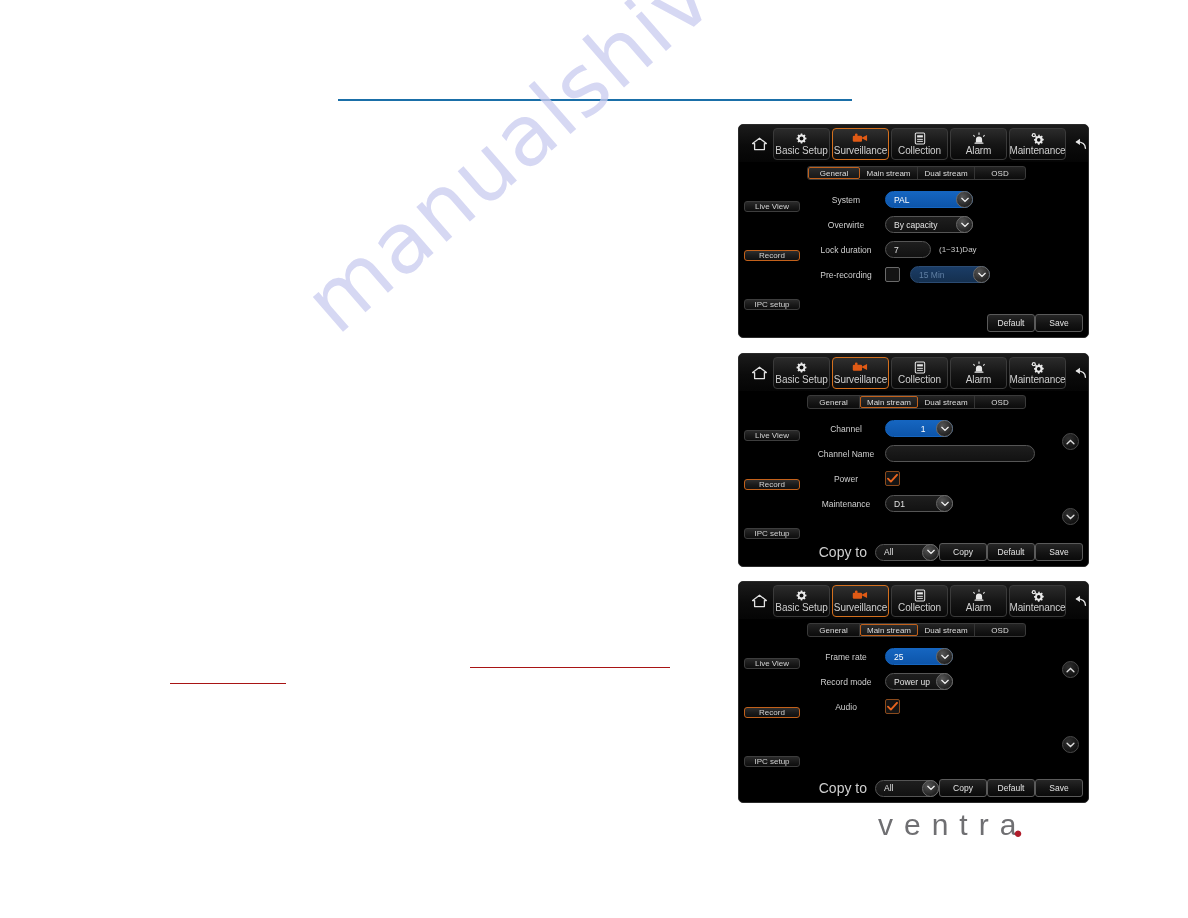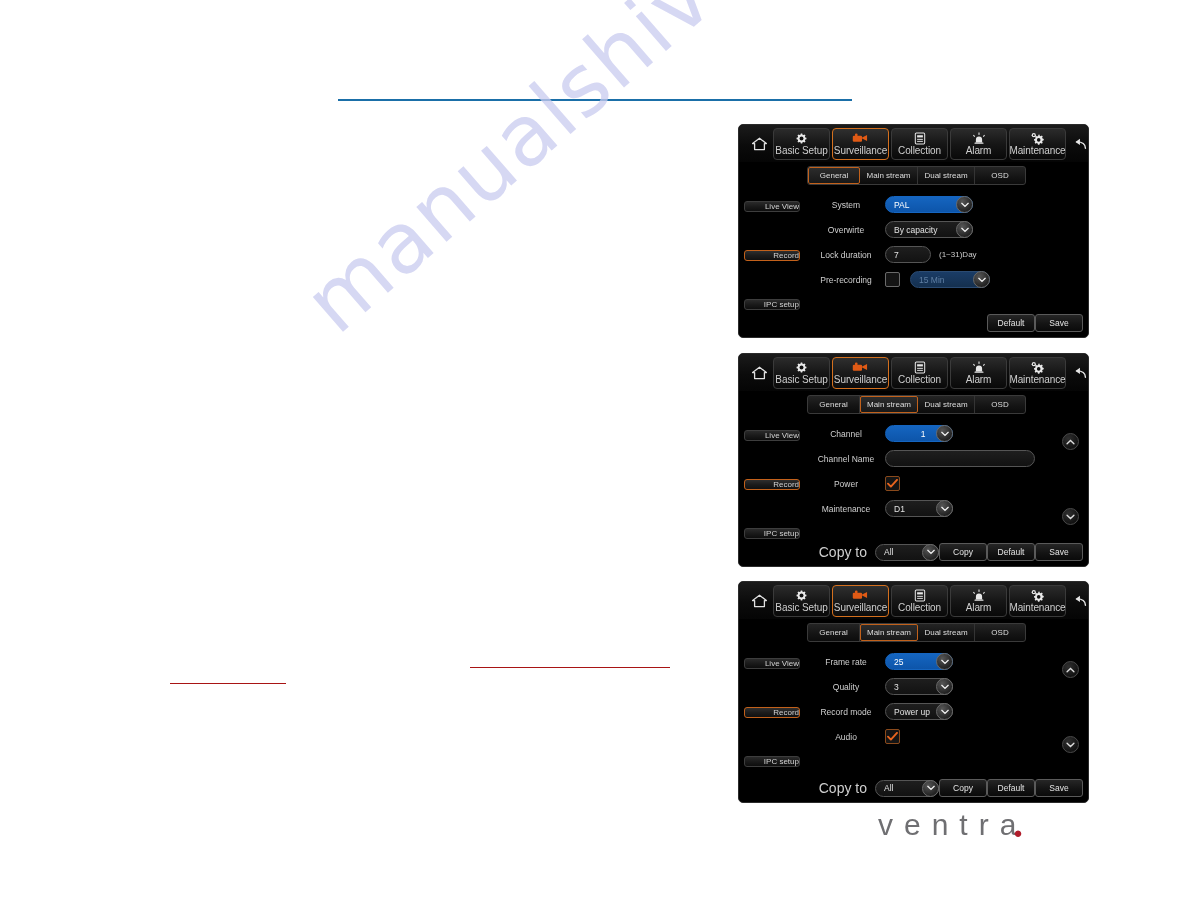--- a/index.html
+++ b/index.html
@@ -162,42 +162,42 @@
     flex-direction: column;
     gap: 3px;
   }
   .side-item {
     height: 30px;
     border: 1px solid #3d3d3d;
     border-radius: 3px;
     background: linear-gradient(180deg,#2a2a2a 0%,#1a1a1a 50%,#0d0d0d 100%);
     display: flex;
     align-items: center;
-    justify-content: flex-end;
+    justify-content: center;
     font-size: 8px;
     color: #d2d2d2;
     white-space: nowrap;
     margin-top: 35px;
   }
   .side-item.active {
     border-color: #c2611b;
     background: linear-gradient(180deg,#2e2e2e 0%,#1c1c1c 50%,#101010 100%);
   }
 
   .content {
     flex: 1;
     position: relative;
     padding-left: 7px;
     box-sizing: border-box;
   }
 
   
   .tabstrip {
     display: flex;
-    height: 19px;
+    height: 14px;
     background: linear-gradient(180deg,#242424 0%,#141414 60%,#0c0c0c 100%);
     border: 1px solid #3a3a3a;
     border-radius: 3px;
     width: 219px;
     box-sizing: border-box;
     overflow: hidden;
   }
   .tab {
     display: flex;
     align-items: center;
@@ -796,31 +796,20 @@
           <div class="ctl sel w-dd-small">
             <span>25</span>
             <span class="chev">
                 <svg width="8" height="6" viewBox="0 0 10 7">
                   <path d="M1 1.4 5 5.3 9 1.4" fill="none" stroke="#f0f0f0" stroke-width="1.6" stroke-linecap="round"></path>
                 </svg>
               </span>
           </div>
         </div>
 
-        <div class="row">
-          <div class="row-label">Quality</div>
-          <div class="ctl w-dd-small">
-            <span>3</span>
-            <span class="chev">
-                <svg width="8" height="6" viewBox="0 0 10 7">
-                  <path d="M1 1.4 5 5.3 9 1.4" fill="none" stroke="#f0f0f0" stroke-width="1.6" stroke-linecap="round"></path>
-                </svg>
-              </span>
-          </div>
-        </div>
 
         <div class="row">
           <div class="row-label">Record mode</div>
           <div class="ctl w-dd-small">
             <span>Power up</span>
             <span class="chev">
                 <svg width="8" height="6" viewBox="0 0 10 7">
                   <path d="M1 1.4 5 5.3 9 1.4" fill="none" stroke="#f0f0f0" stroke-width="1.6" stroke-linecap="round"></path>
                 </svg>
               </span>

